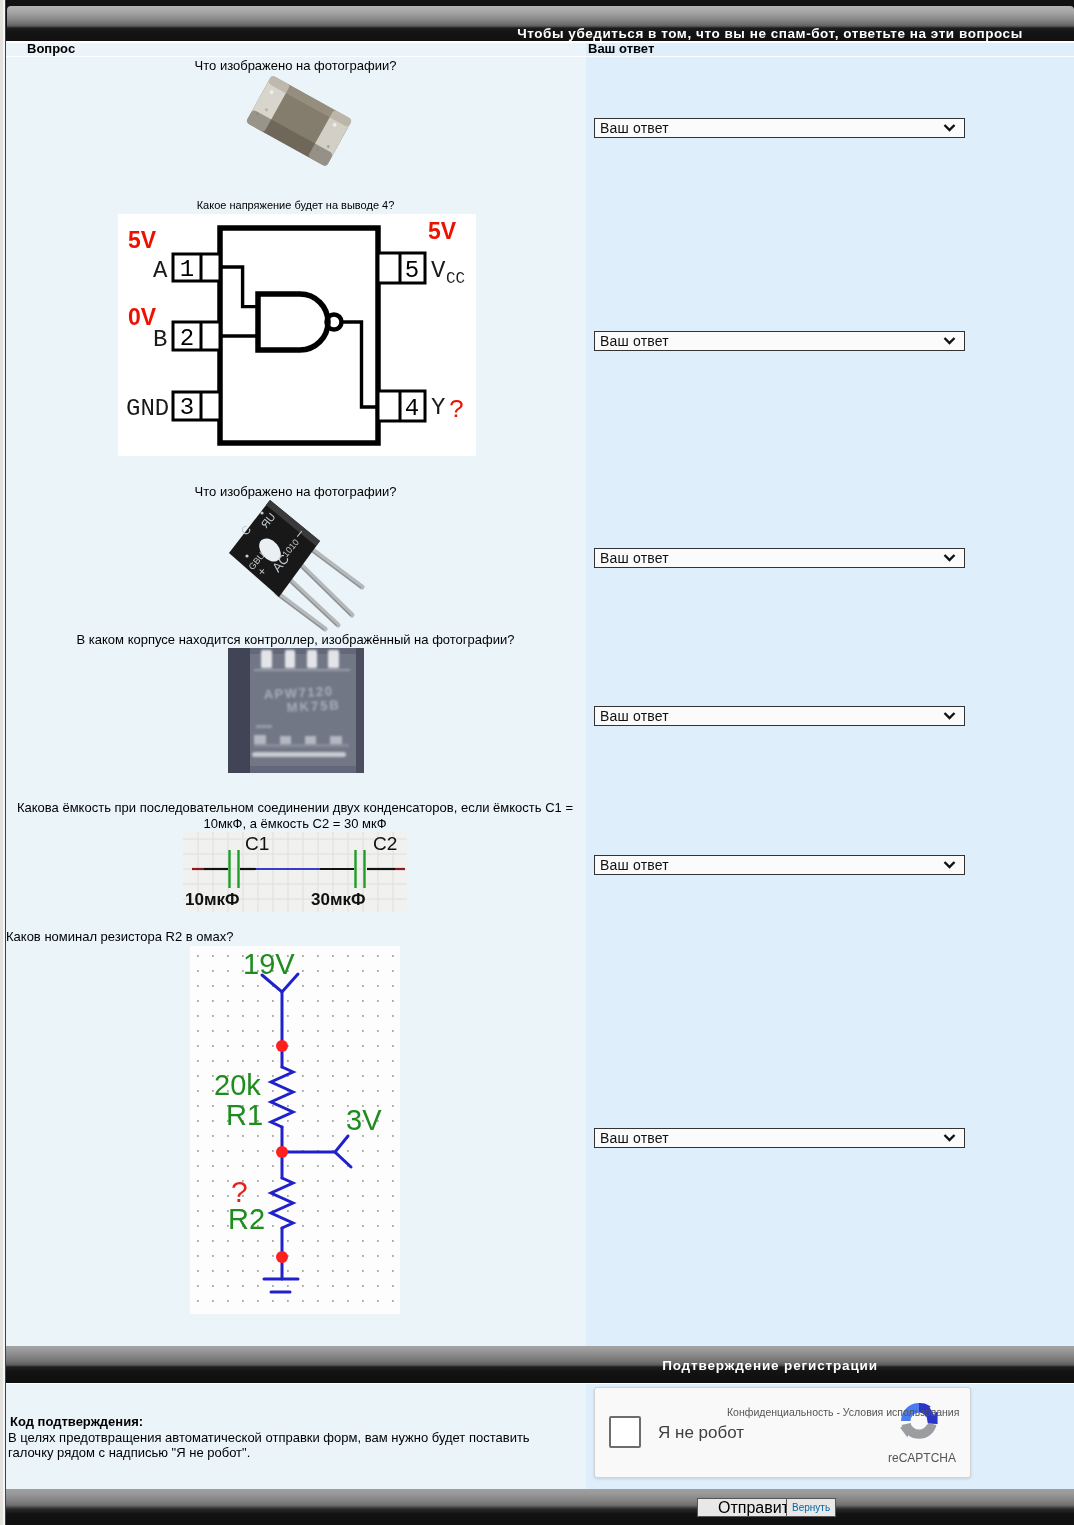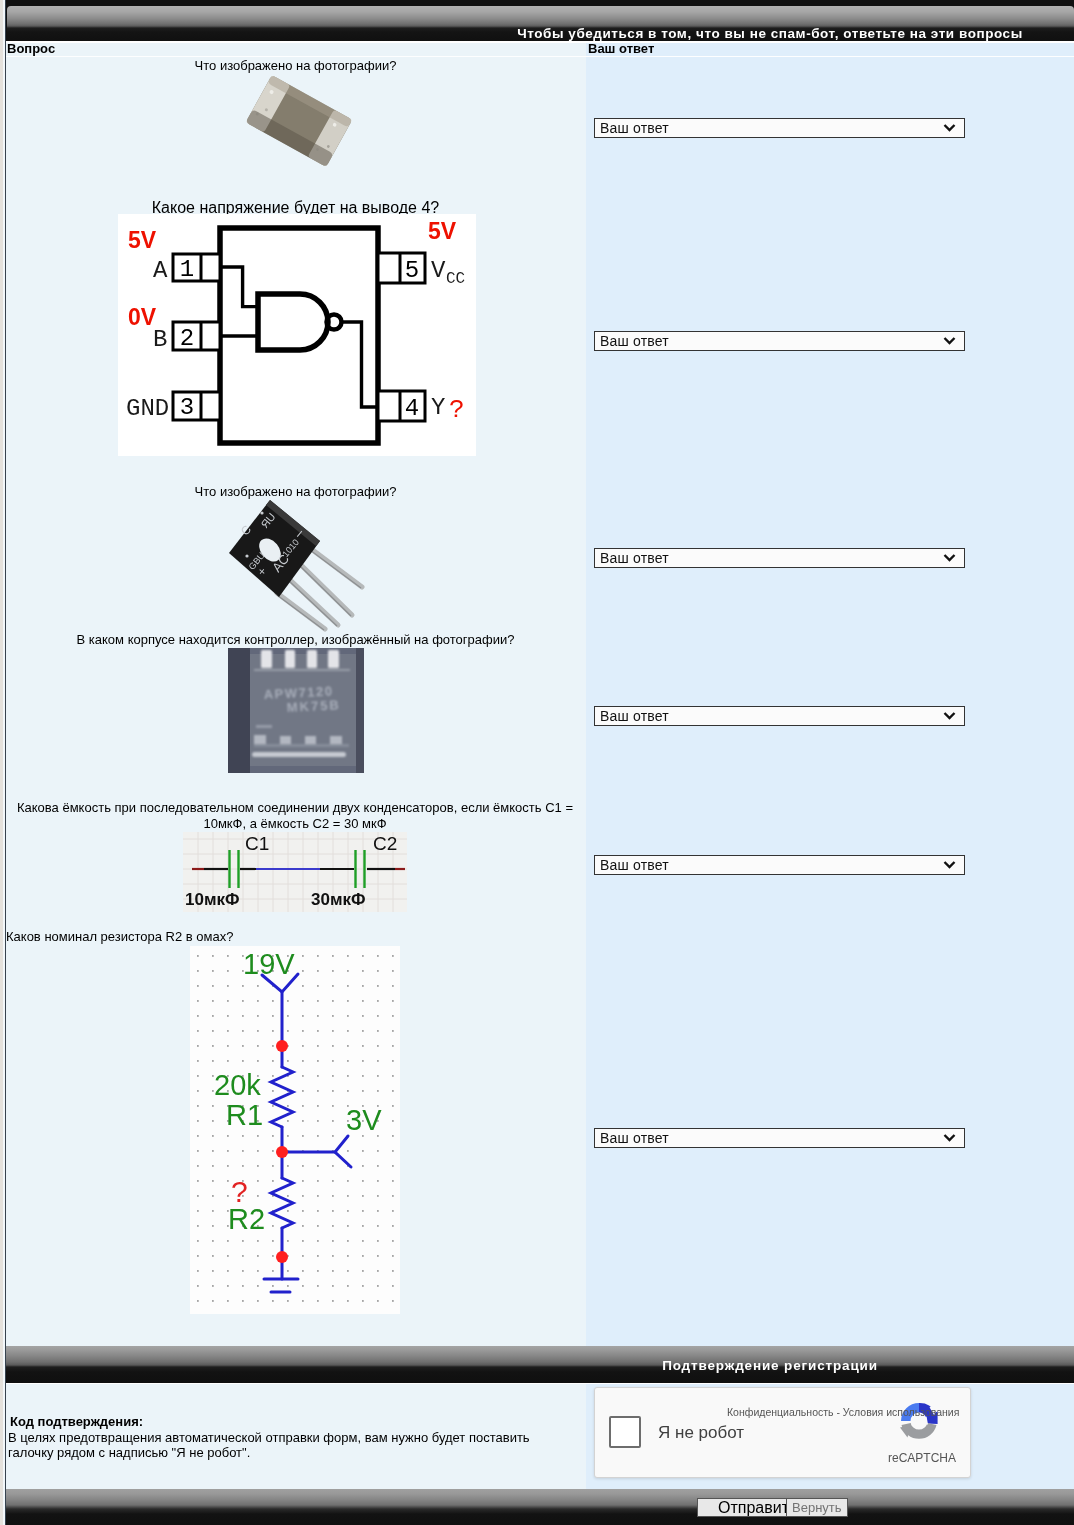--- a/index.html
+++ b/index.html
@@ -27,21 +27,21 @@
 <div class="abs bartxt" style="left:466px;top:26px;width:608px;font-size:13.5px;letter-spacing:0.55px;">Чтобы убедиться в том, что вы не спам-бот, ответьте на эти вопросы</div>
 
 <div class="abs" style="left:6px;top:42px;width:580px;height:1304px;background:#ebf4f9;"></div>
 
 <div class="abs" style="left:586px;top:42px;width:488px;height:1304px;background:#dfeefb;"></div>
 
 <div class="abs" style="left:6px;top:41px;width:1068px;height:1.5px;background:#fff;"></div>
 
 <div class="abs" style="left:6px;top:56px;width:1068px;height:1px;background:#fdfeff;"></div>
 
-<div class="abs" style="left:7px;top:41px;font-weight:bold;font-size:13px;color:#000;">Вопрос</div>
+<div class="abs" style="left:7px;top:41px;font-weight:bold;font-size:13px;color:#000;padding-left:20px;">Вопрос</div>
 
 <div class="abs" style="left:588px;top:41px;font-weight:bold;font-size:13px;color:#000;">Ваш ответ</div>
 
 <div class="abs" style="left:6px;top:58px;width:579px;text-align:center;font-size:13px;color:#000;">Что изображено на фотографии?</div>
 
 <svg class="abs" style="left:244px;top:74px;" width="112" height="95" viewBox="0 0 112 95">
   <g transform="translate(55,47) rotate(29)">
 
     <rect x="-46" y="-27" width="92" height="54" rx="4" fill="#847d6d"></rect>
     <rect x="-46" y="-27" width="21" height="54" rx="3" fill="#d8d5cc"></rect>
@@ -50,21 +50,21 @@
     <rect x="-46" y="-27" width="92" height="9" rx="4" fill="#a59d8d" opacity="0.5"></rect>
     <circle cx="-38" cy="-12" r="2" fill="#eeede8"></circle>
     <circle cx="-34" cy="6" r="1.5" fill="#b5b2aa"></circle>
     <circle cx="-40" cy="14" r="1.5" fill="#8f8b82"></circle>
     <circle cx="33" cy="-14" r="1.8" fill="#eeede8"></circle>
     <circle cx="38" cy="8" r="1.4" fill="#a5a29a"></circle>
     <circle cx="30" cy="16" r="1.4" fill="#8f8b82"></circle>
   </g>
 </svg>
 
-<div class="abs" style="left:6px;top:199px;width:579px;text-align:center;font-size:16px;color:#000;">Какое напряжение будет на выводе 4?</div>
+<div class="abs" style="left:6px;top:199px;width:579px;text-align:center;font-size:11px;color:#000;">Какое напряжение будет на выводе 4?</div>
 
 <svg class="abs" style="left:118px;top:214px;" width="358" height="242" viewBox="0 0 358 242">
   <rect x="0" y="0" width="358" height="242" fill="#ffffff"></rect>
 
   <rect x="102" y="14" width="158" height="215" fill="none" stroke="#000" stroke-width="5.5"></rect>
 
   <g fill="#fff" stroke="#000" stroke-width="3">
     <rect x="55" y="40" width="47" height="27"></rect>
     <rect x="55" y="108" width="47" height="28"></rect>
     <rect x="55" y="178" width="47" height="28"></rect>
@@ -333,13 +333,13 @@
 </svg>
 
 <div class="abs" style="left:884px;top:1451px;width:72px;text-align:right;font-size:12px;color:#555;">reCAPTCHA</div>
 
 <div class="abs" style="left:727px;top:1406px;font-size:10.5px;color:#555;">Конфиденциальность - Условия использования</div>
 
 <div class="abs" style="left:6px;top:1489px;width:1068px;height:36px;background:linear-gradient(to bottom,#a0a0a0 0px,#989898 5px,#848484 11px,#707070 16px,#2a2a2a 20px,#121212 25px,#101010 100%);"></div>
 
 <div class="abs" style="left:697px;top:1498px;height:17px;padding:0 20px;background:#e8e8e8;border:1px solid #555;font-weight:normal;font-size:16px;line-height:17px;color:#000;">Отправить</div>
 
-<div class="abs" style="left:786px;top:1498px;height:17px;padding:0 5px;background:#e8e8e8;border:1px solid #555;font-size:13px;line-height:17px;color:#737373;">Вернуть</div>
+<div class="abs" style="left:786px;top:1498px;height:17px;padding:0 5px;background:#e8e8e8;border:1px solid #555;font-size:10px;line-height:17px;color:#0369a1;">Вернуть</div>
 
 </body></html>

